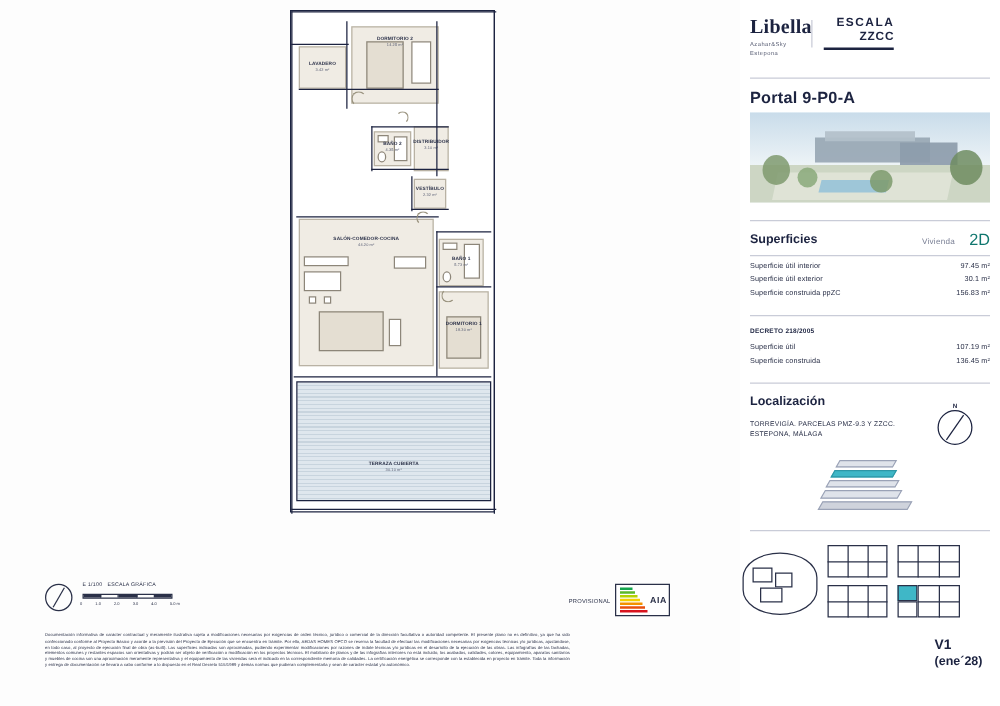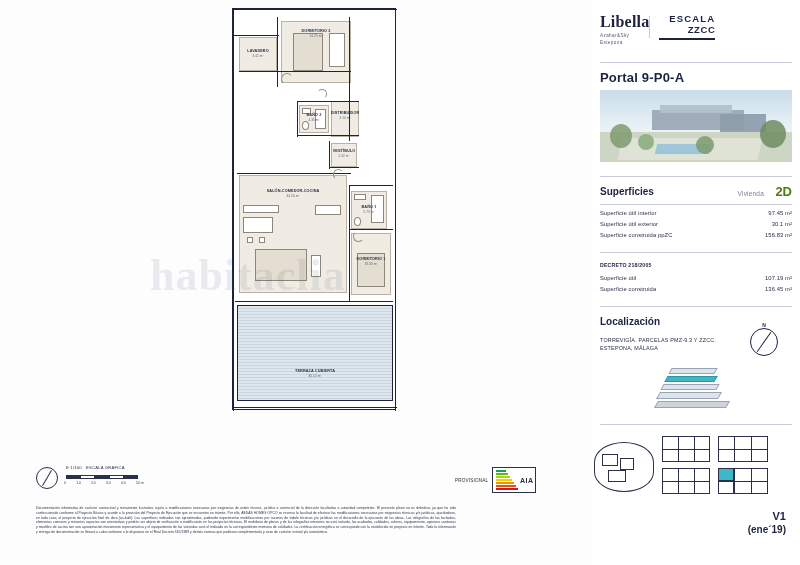--- a/index.html
+++ b/index.html
@@ -78,21 +78,21 @@
   .render .pool { position:absolute; left:56px; top:54px; width:54px; height:10px; background:#9ec6d8; transform: skewX(-14deg); }
 
   .section-title {
     position:absolute; left:8px;
     font-size: 10px; font-weight: bold; color:#1c2340;
   }
   .viv-label {
     position:absolute; font-size:6.5px; color:#7b8196; letter-spacing:.2px;
   }
   .viv-value {
-    position:absolute; font-size:13px; font-weight:bold; color:#4d7c0f;
+    position:absolute; font-size:13px; font-weight:normal; color:#0f766e;
   }
 
   .stat-row {
     position:absolute; left:8px; width:192px;
     font-size:5.8px; color:#2a3048; letter-spacing:.1px;
   }
   .stat-row .lbl { position:absolute; left:0; top:0; }
   .stat-row .val { position:absolute; right:0; top:0; text-align:right; }
 
   .decreto {
@@ -132,21 +132,21 @@
   .sp-line { position:absolute; background:#2a3048; height:.6px; }
   .sp-line-v { position:absolute; background:#2a3048; width:.6px; }
   .sp-curve {
     position:absolute; border:.8px solid #2a3048; border-radius:50%/40%;
     background:transparent;
   }
   .sp-hl { background:#3fb7c7; border-color:#2a3048; }
 
   .version {
     position:absolute; right:14px; bottom:30px;
-    font-size:11px; font-weight:bold; color:#1c2340; text-align:right;
+    font-size:11px; font-weight:bold; color:#1c2340; text-align:left;
   }
   .version .date { font-size:10px; font-weight:bold; margin-top:2px; }
 
   
   .plan-wrap {
     position:absolute; left: 0; top: 0; width: 592px; height: 565px;
   }
   .plan-frame {
     position:absolute; left: 232px; top: 8px; width: 164px; height: 402px;
     background:#ffffff; border: 1.2px solid #1c2340;
@@ -309,21 +309,20 @@
       <div class="wall" style="left:0; top:0; width:1.4px; height:402px;"></div>
       <div class="wall" style="left:162px; top:0; width:1.4px; height:402px;"></div>
       <div class="wall" style="left:0; top:398px; width:164px; height:1.4px;"></div>
 
       <div class="door-arc" style="left:48px; top:64px; width:12px; height:12px; transform:rotate(0deg);"></div>
       <div class="door-arc" style="left:84px; top:80px; width:10px; height:10px; transform:rotate(90deg);"></div>
       <div class="door-arc" style="left:100px; top:160px; width:11px; height:11px;"></div>
       <div class="door-arc" style="left:120px; top:222px; width:11px; height:11px; transform:rotate(270deg);"></div>
     </div>
 
-    <div class="watermark">habitaclia</div>
 
     <div class="scale-area">
       <div class="scale-compass">
           <div class="nd"></div>
         </div>
       <div class="scale-meta">
         <span>E 1/100</span> &nbsp; <span>ESCALA GRÁFICA</span>
       </div>
       <div class="scale-bar">
         <i></i>
@@ -475,16 +474,16 @@
 
     <div class="sp-block sp-hl" style="left:124px; top:36px; width:16px; height:13px;"></div>
     <div class="sp-block" style="left:140px; top:36px; width:34px; height:26px;"></div>
     <div class="sp-block" style="left:124px; top:49px; width:16px; height:13px;"></div>
     <div class="sp-line-v" style="left:157px; top:36px; height:26px;"></div>
     <div class="sp-line" style="left:140px; top:49px; width:34px;"></div>
   </div>
 
   <div class="version">
     <div>V1</div>
-    <div class="date">(ene´19)</div>
+    <div class="date">(ene´28)</div>
   </div>
 
 </div>
 
 </body></html>

